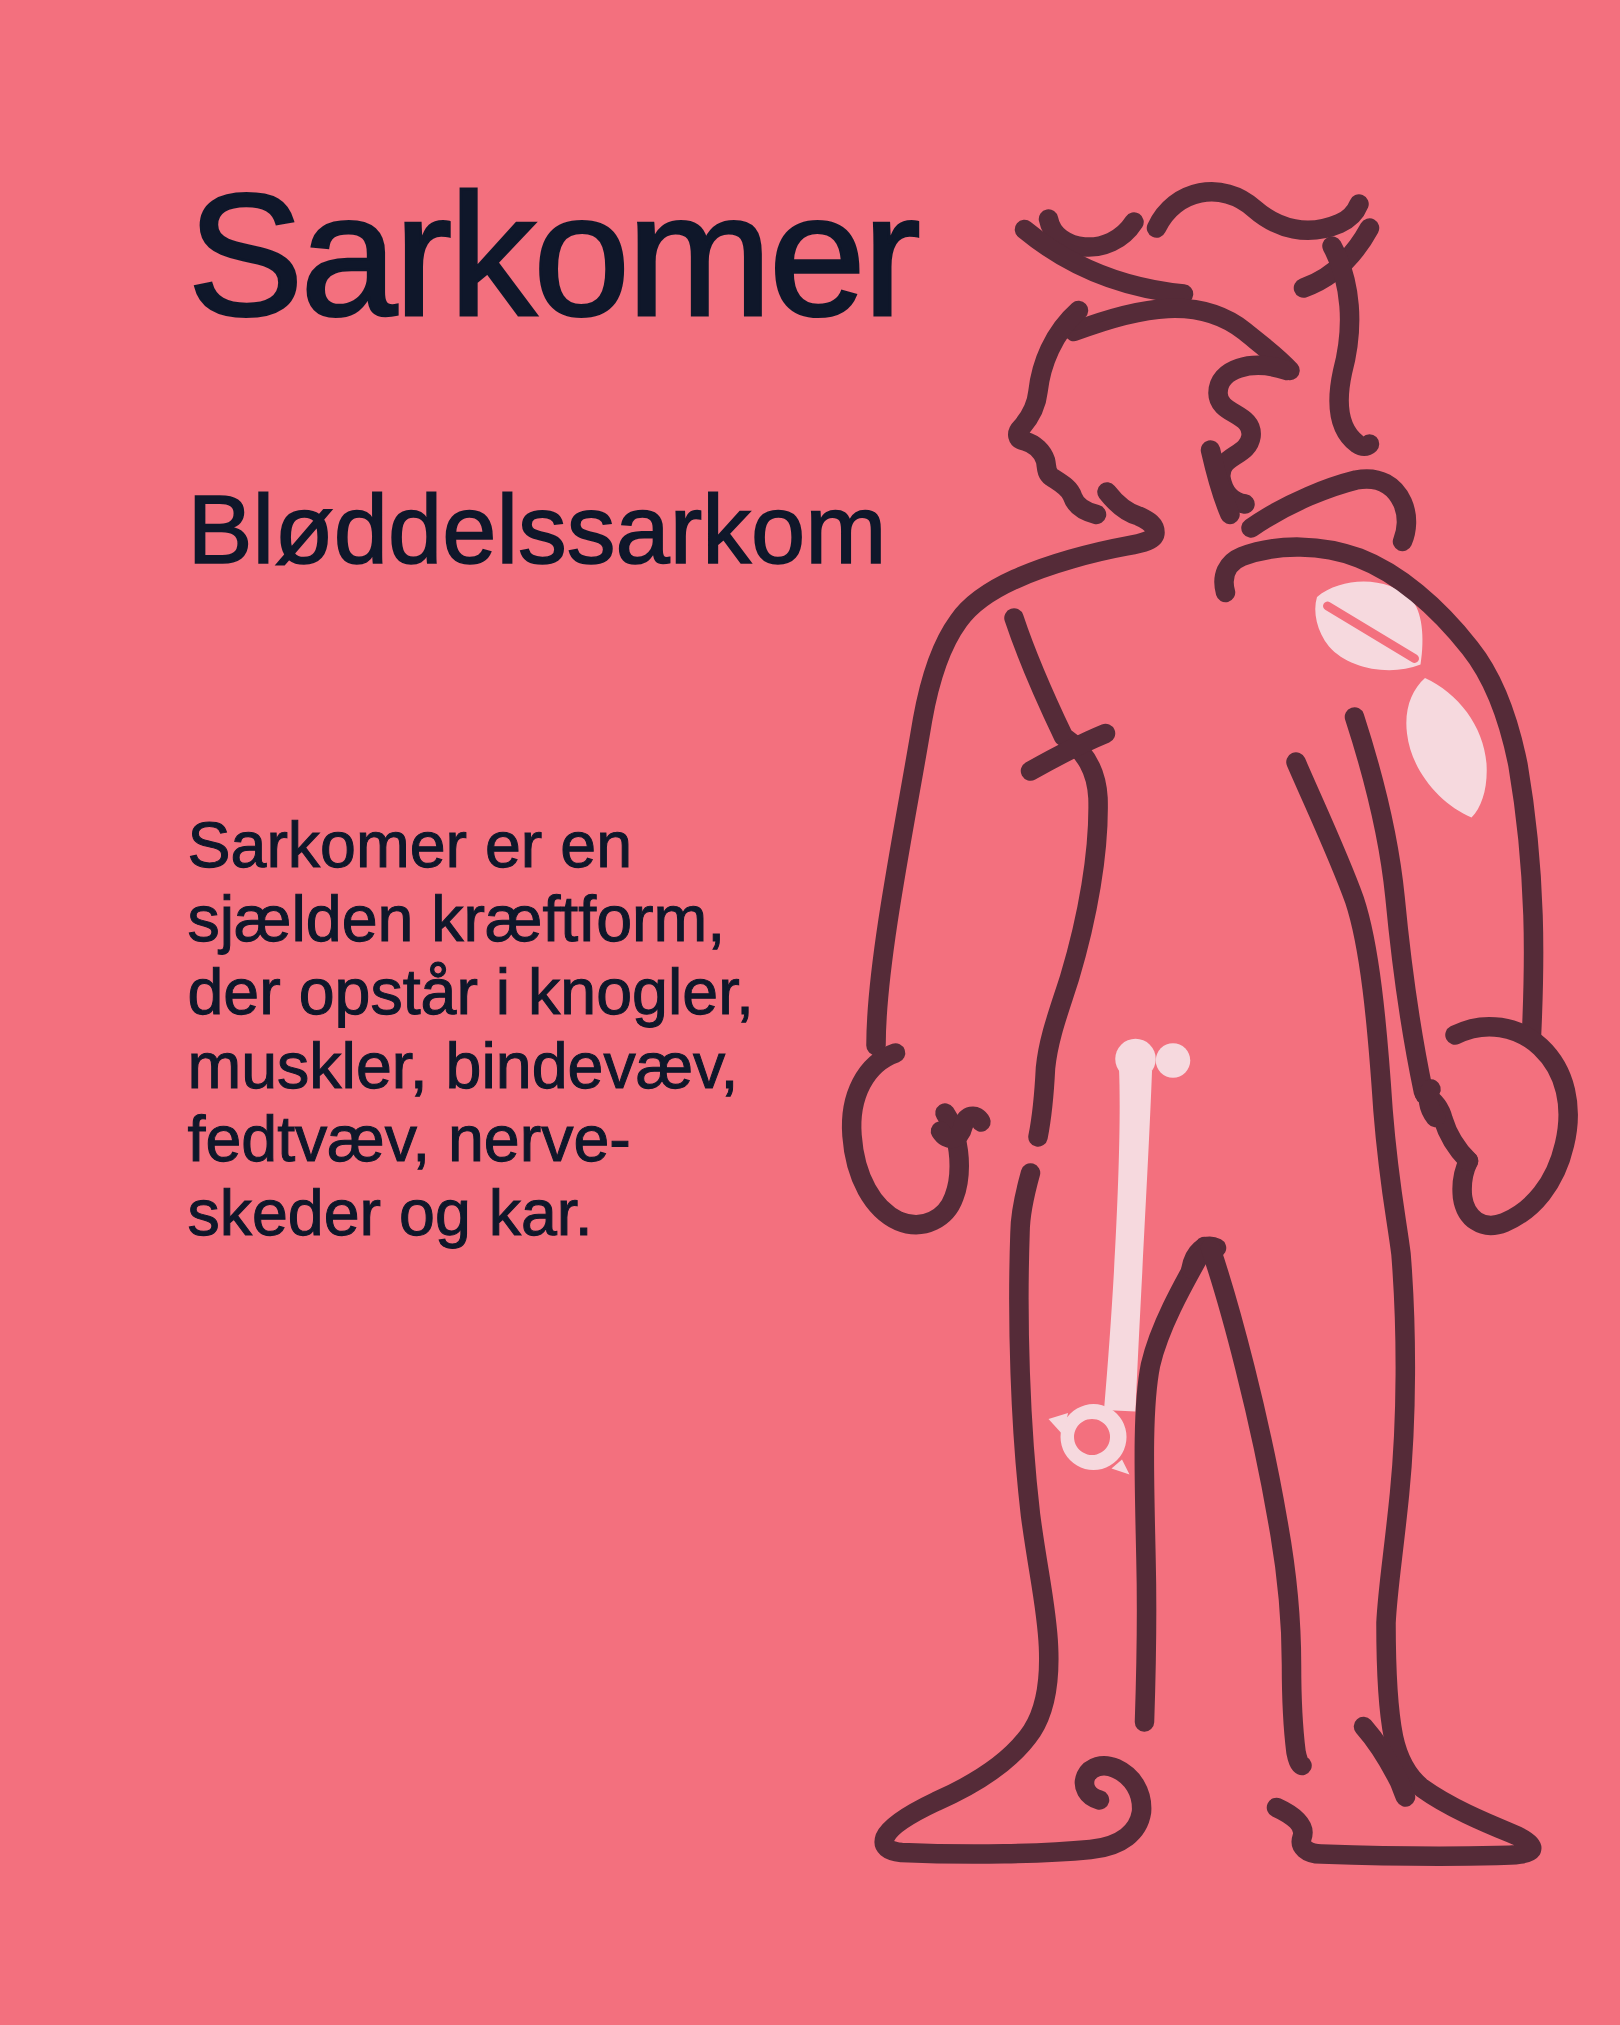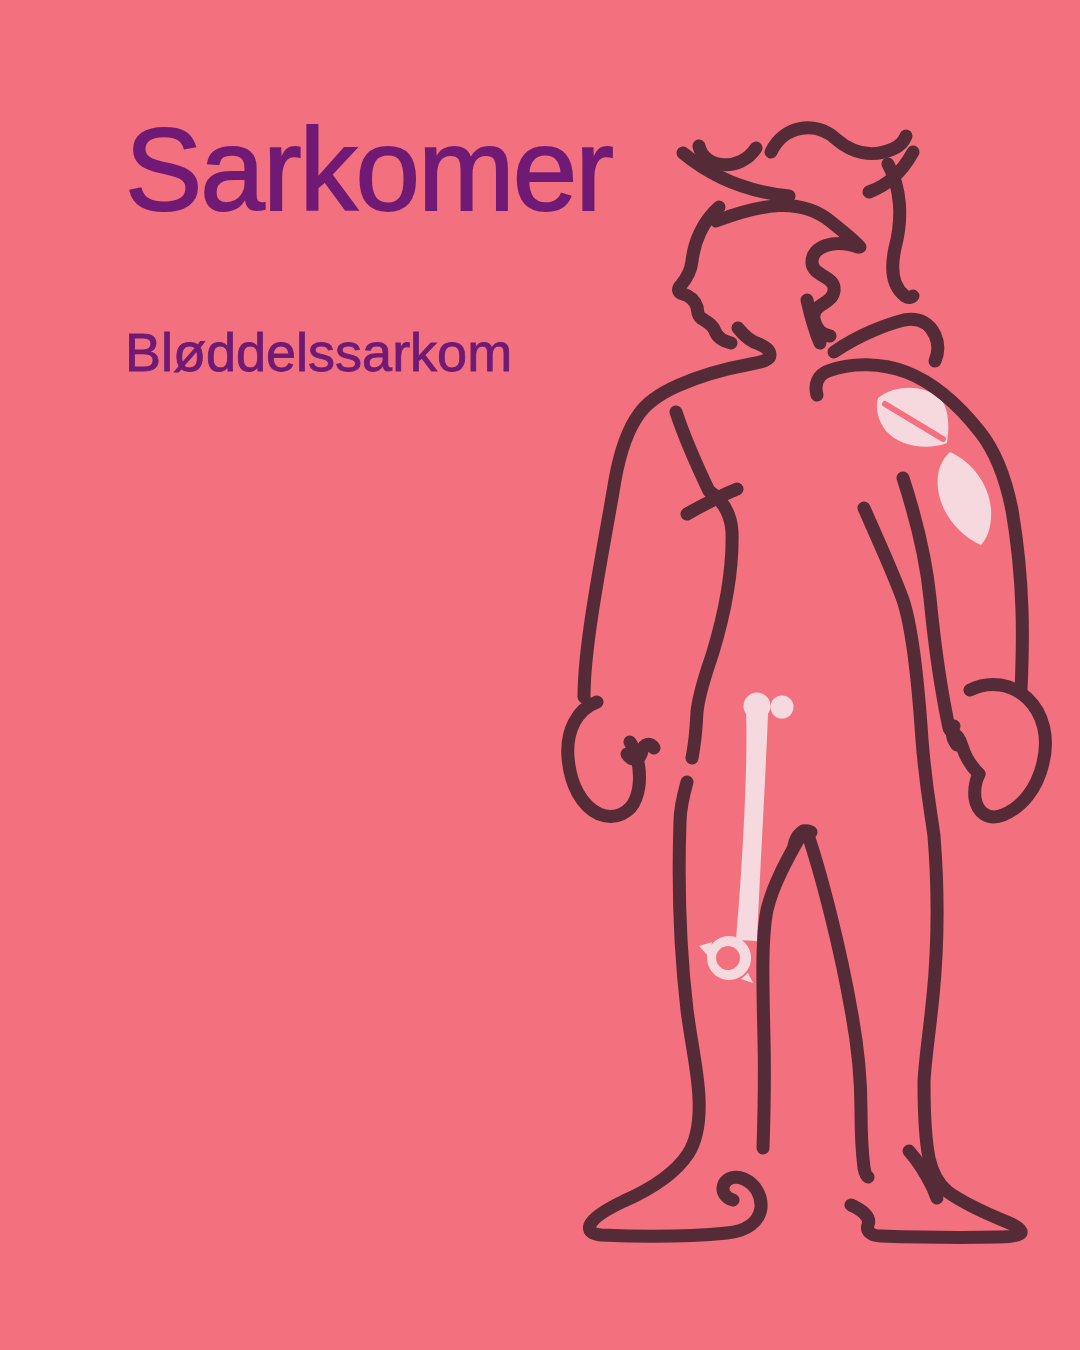--- a/index.html
+++ b/index.html
@@ -3,47 +3,55 @@
 <meta charset="utf-8">
 <style>
   html,body{margin:0;padding:0;background:#333;}
   .canvas{
     position:relative;
     width:1080px;height:1350px;
     background:#F3707E;
     overflow:hidden;
     font-family:"Liberation Sans","DejaVu Sans",sans-serif;
   }
-  .ink{ color:#701a75; -webkit-text-stroke:0.016em currentColor; }
+  .ink{ color:#0f172a; -webkit-text-stroke:0.016em currentColor; }
   .page-title{
     position:absolute; left:125px; top:112px;
     font-size:116px; line-height:1; letter-spacing:-2px;
     margin:0; font-weight:400;
   }
   .subtitle{
     position:absolute; left:125px; top:320px;
-    font-size:54px; line-height:65px; letter-spacing:0;
+    font-size:65px; line-height:65px; letter-spacing:0;
   }
   .body-text{
     position:absolute; left:125px; top:540px;
     font-size:43px; line-height:49px;
   }
   .figure-svg{ position:absolute; left:0; top:0; width:1080px; height:1350px; }
 </style>
 </head>
 <body>
 
 <div class="canvas">
 
   <h1 class="page-title ink">Sarkomer</h1>
 
   <div class="subtitle ink">
     <div>Bløddelssarkom</div>
   </div>
 
+  <div class="body-text ink">
+    <div>Sarkomer er en</div>
+    <div>sjælden kræftform,</div>
+    <div>der opstår i knogler,</div>
+    <div>muskler, bindevæv,</div>
+    <div>fedtvæv, nerve-</div>
+    <div>skeder og kar.</div>
+  </div>
 
   <svg class="figure-svg" viewBox="0 0 1080 1350" xmlns="http://www.w3.org/2000/svg">
 
     <g fill="#F6D9DE" stroke="none">
       <path d="M 878,398 C 895,384 926,384 941,400 C 948,407 950,425 947,443 C 927,451 899,446 886,431 C 878,421 875,408 878,398 Z"></path>
       <path d="M 950,452 C 972,462 989,484 991,509 C 992,525 988,538 981,545 C 960,536 941,514 938,489 C 936,473 941,460 950,452 Z"></path>
 
       <g>
         <circle cx="757" cy="706" r="13.5"></circle>
         <circle cx="782" cy="707" r="11.5"></circle>

